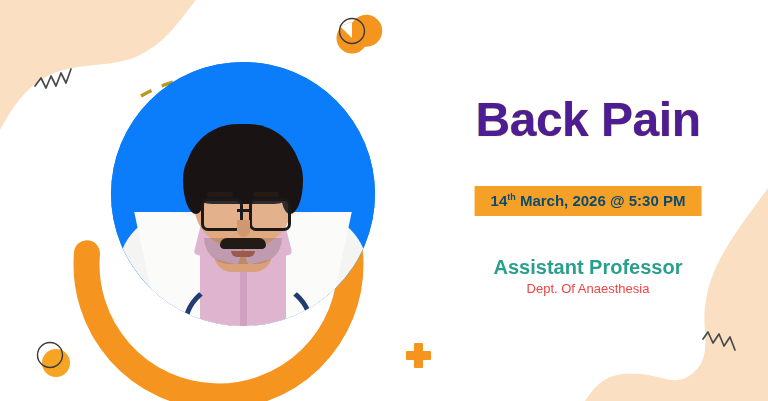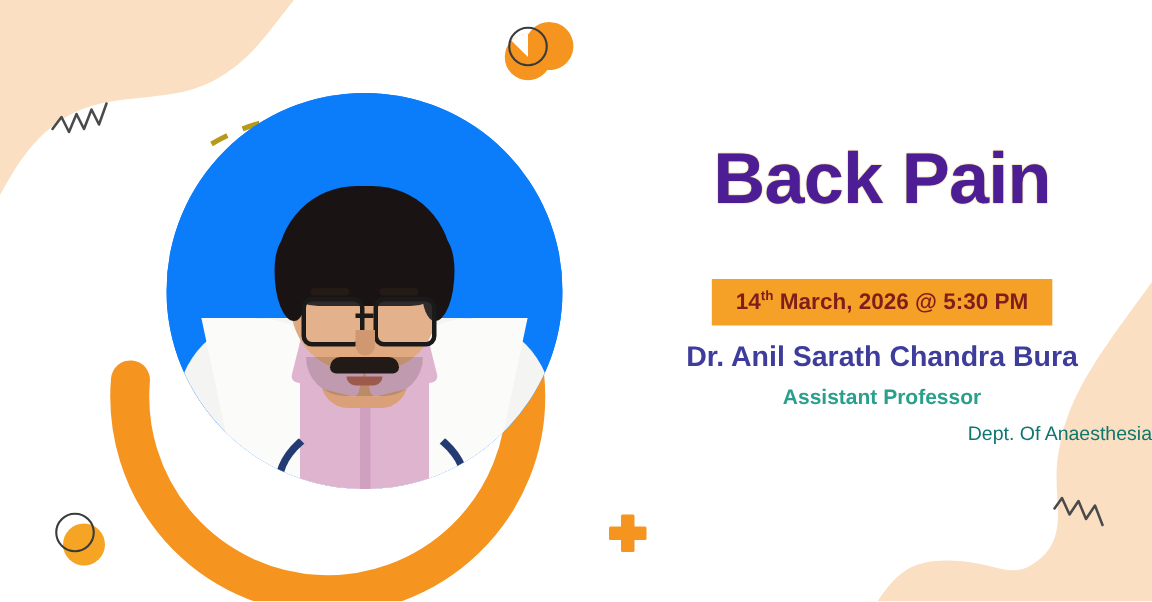--- a/index.html
+++ b/index.html
@@ -51,36 +51,36 @@
 
   
   .content{position:absolute;left:408px;top:0;width:360px;height:401px;}
   .title{
     position:absolute;left:0;top:96px;width:360px;text-align:center;
     font-size:48px;font-weight:bold;letter-spacing:-0.5px;color:#4c1d95;line-height:1;
     text-shadow:0 0 1px #b08a14;
   }
   .badge{
     position:absolute;left:50%;top:186px;transform:translateX(-50%);
-    background:#f5a128;color:#7f1d1d;
+    background:#f5a128;color:#0c4a6e;
     font-size:15px;font-weight:bold;
     padding:6px 16px 7px 16px;white-space:nowrap;
   }
   .badge sup{font-size:9px;vertical-align:super;}
   .docname{
     position:absolute;left:0;top:228px;width:360px;text-align:center;
     font-size:19px;font-weight:bold;color:#3f3d9b;white-space:nowrap;
   }
   .role{
     position:absolute;left:0;top:256px;width:360px;text-align:center;
-    font-size:14px;font-weight:bold;color:#2aa08c;
+    font-size:20px;font-weight:bold;color:#2aa08c;
   }
   .aff{
-    position:absolute;left:0;top:280px;width:360px;text-align:right;
-    font-size:13px;color:#0f766e;line-height:1.45;
+    position:absolute;left:0;top:280px;width:360px;text-align:center;
+    font-size:13px;color:#ef4444;line-height:1.45;
   }
 </style>
 </head>
 <body>
 
 <div class="poster">
 
   <svg class="blob-layer" viewBox="0 0 768 401" width="768" height="401">
     <path fill="#fadfc2" d="M0,0 L196,0 C178,22 168,40 142,54 C112,70 74,60 44,78 C22,91 10,112 0,130 Z"></path>
     <path fill="#fadfc2" d="M768,188 L768,401 L585,401 C600,378 612,372 640,374 C666,376 676,388 694,372 C714,354 700,330 706,300 C712,262 736,232 768,188 Z"></path>
@@ -146,20 +146,19 @@
     </div>
   </div>
 
   <div class="content">
     <div class="title">Back Pain</div>
 
     <div class="badge">
       <span>14</span><sup>th</sup><span> March, 2026 @ 5:30 PM</span>
     </div>
 
-    <div class="docname">Dr. Anil Sarath Chandra Bura</div>
     <div class="role">Assistant Professor</div>
     <div class="aff">
       <div>Dept. Of Anaesthesia</div>
     </div>
   </div>
 
 </div>
 
 </body></html>

